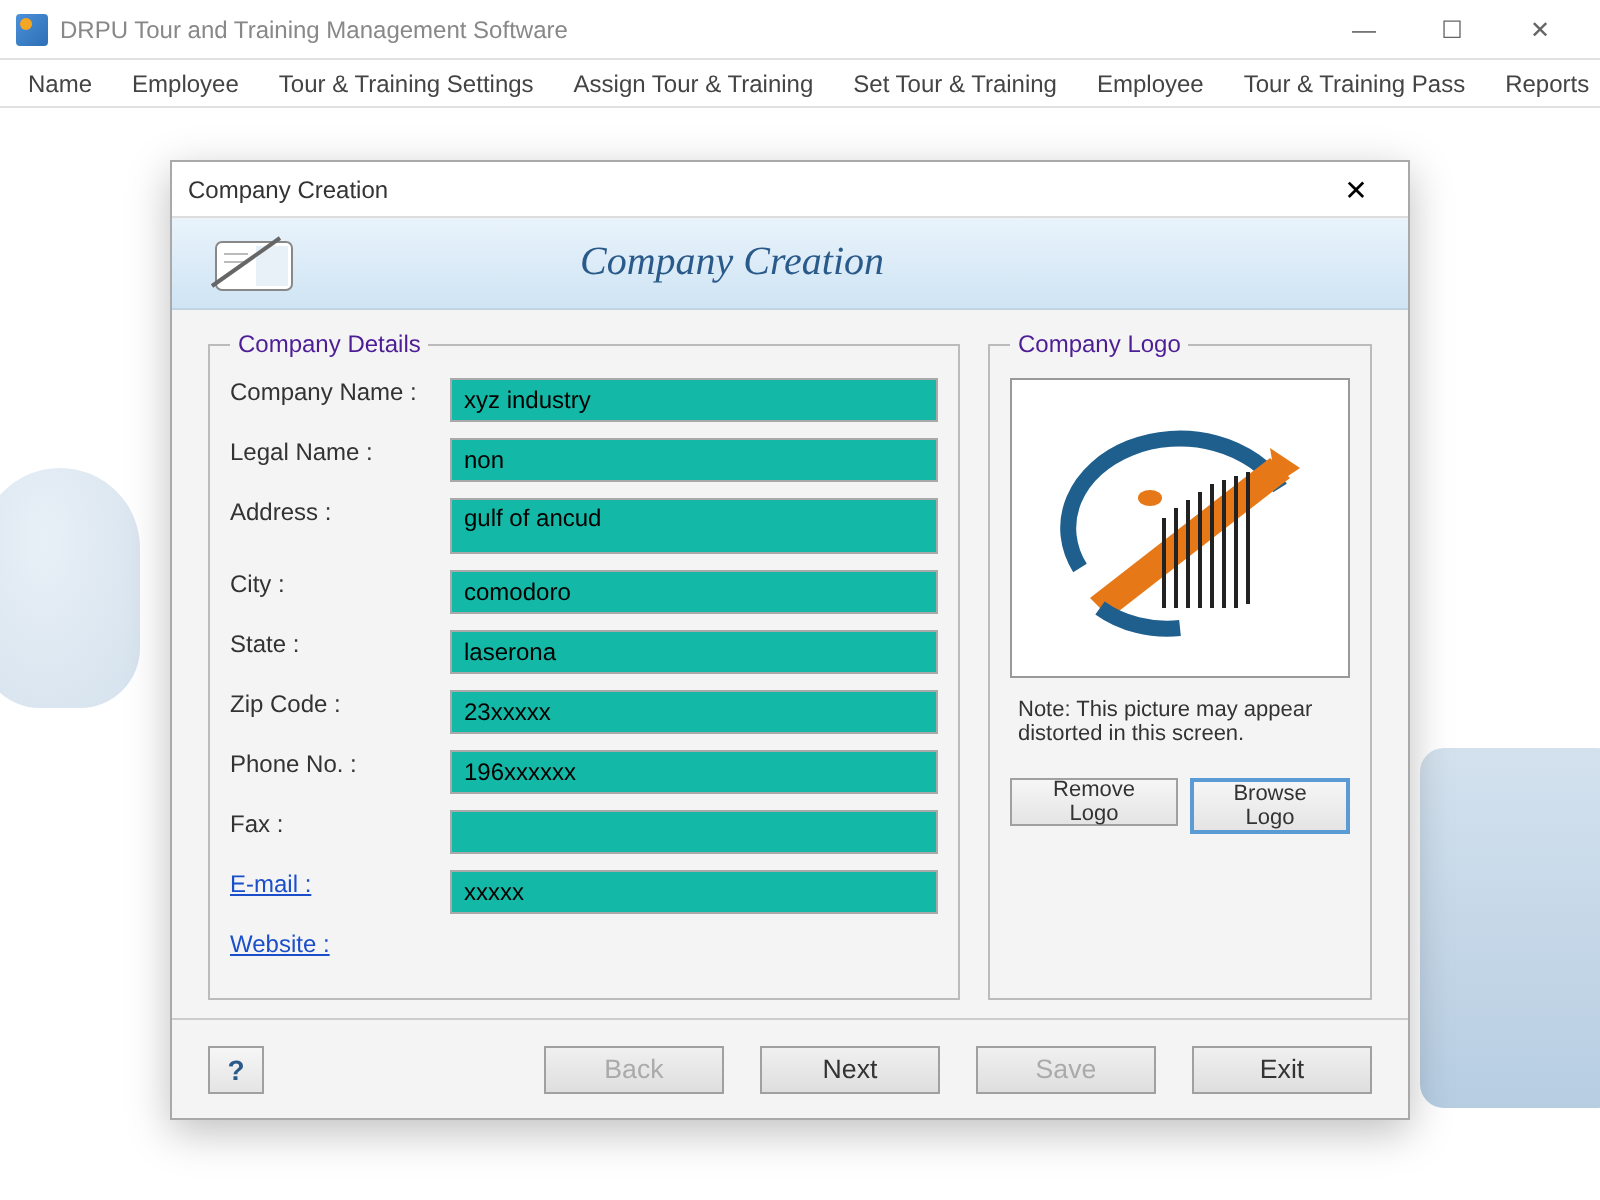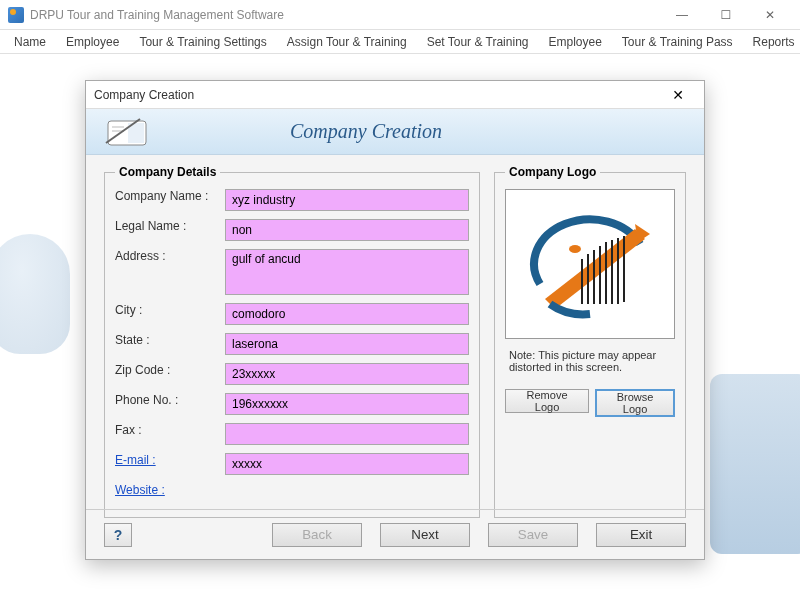--- a/index.html
+++ b/index.html
@@ -20,27 +20,27 @@
 .dialog { position: absolute; left: 85px; top: 80px; width: 620px; height: 480px; background: #f4f4f4; border: 1px solid #a9a9a9; box-shadow: 0 6px 20px rgba(0,0,0,.25); }
 .dlg-titlebar { height: 28px; background: #fff; display: flex; align-items: center; padding: 0 8px; border-bottom: 1px solid #ddd; }
 .dlg-titlebar .dlg-title { flex: 1; color: #333; }
 .dlg-close { width: 36px; text-align: center; font-size: 14px; }
 .dlg-banner { height: 46px; background: linear-gradient(#e9f3fb,#cfe4f4); border-bottom: 1px solid #c0d4e4; display: flex; align-items: center; padding-left: 16px; }
 .banner-icon { width: 50px; height: 34px; margin-right: 18px; position: relative; }
 .banner-icon svg { width: 100%; height: 100%; }
 .dlg-heading { font-size: 20px; color: #2a5a8a; font-family: Georgia, serif; font-style: italic; margin-left: 120px; }
 .dlg-body { padding: 10px 18px 10px 18px; display: flex; gap: 14px; }
 fieldset { border: 1px solid #bbb; padding: 10px 10px 12px 10px; }
-legend { padding: 0 4px; font-weight: bold; color: #000000; }
+legend { padding: 0 4px; font-weight: normal; color: #4c1d95; }
 .details-fs { flex: 1; }
 .row { display: flex; align-items: flex-start; margin-bottom: 8px; }
 .row label { width: 110px; color: #333; }
 .row label.link { color: #1a4fc9; text-decoration: underline; }
-.row input, .row textarea { flex: 1; height: 22px; border: 1px solid #a9a9a9; padding: 2px 6px; font-family: inherit; font-size: 12px; background: #f0abfc; }
-.row textarea { height: 46px; resize: none; }
+.row input, .row textarea { flex: 1; height: 22px; border: 1px solid #a9a9a9; padding: 2px 6px; font-family: inherit; font-size: 12px; background: #14b8a6; }
+.row textarea { height: 28px; resize: none; }
 .logo-fs { width: 176px; }
 .logo-box { width: 170px; height: 150px; border: 1px solid #999; background: #fff; display: flex; align-items: center; justify-content: center; margin: 0 auto 10px; }
 .logo-box svg { width: 140px; height: 120px; }
 .note { font-size: 11px; color: #333; margin-bottom: 16px; padding: 0 4px; }
 .logo-btns { display: flex; gap: 6px; justify-content: center; }
 .btn { height: 24px; padding: 0 8px; background: linear-gradient(#f6f6f6,#e4e4e4); border: 1px solid #a0a0a0; font-size: 11px; color: #333; display: inline-flex; align-items: center; }
 .btn.selected { border: 2px solid #5a9bd5; padding: 12px 7px; }
 .dlg-footer { position: absolute; left: 0; right: 0; bottom: 0; height: 50px; border-top: 1px solid #ccc; display: flex; align-items: center; padding: 0 18px; gap: 18px; }
 .help-btn { width: 28px; height: 24px; background: linear-gradient(#f6f6f6,#e4e4e4); border: 1px solid #a0a0a0; display: flex; align-items: center; justify-content: center; }
 .help-btn span { color: #2a5a8a; font-weight: bold; font-size: 14px; }

